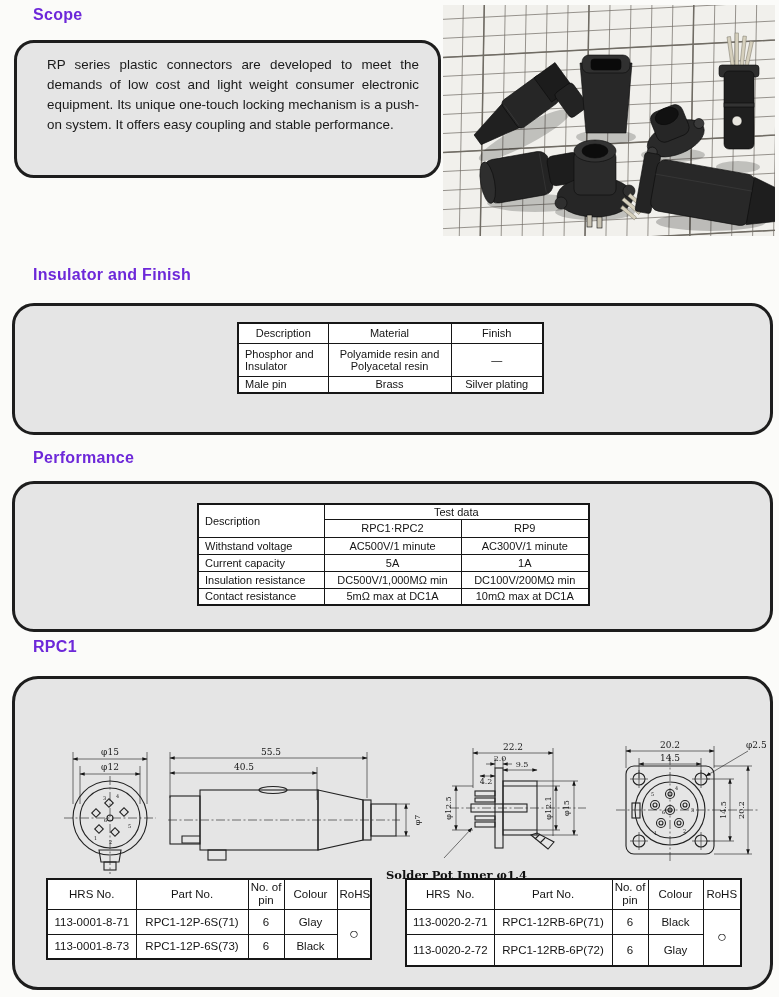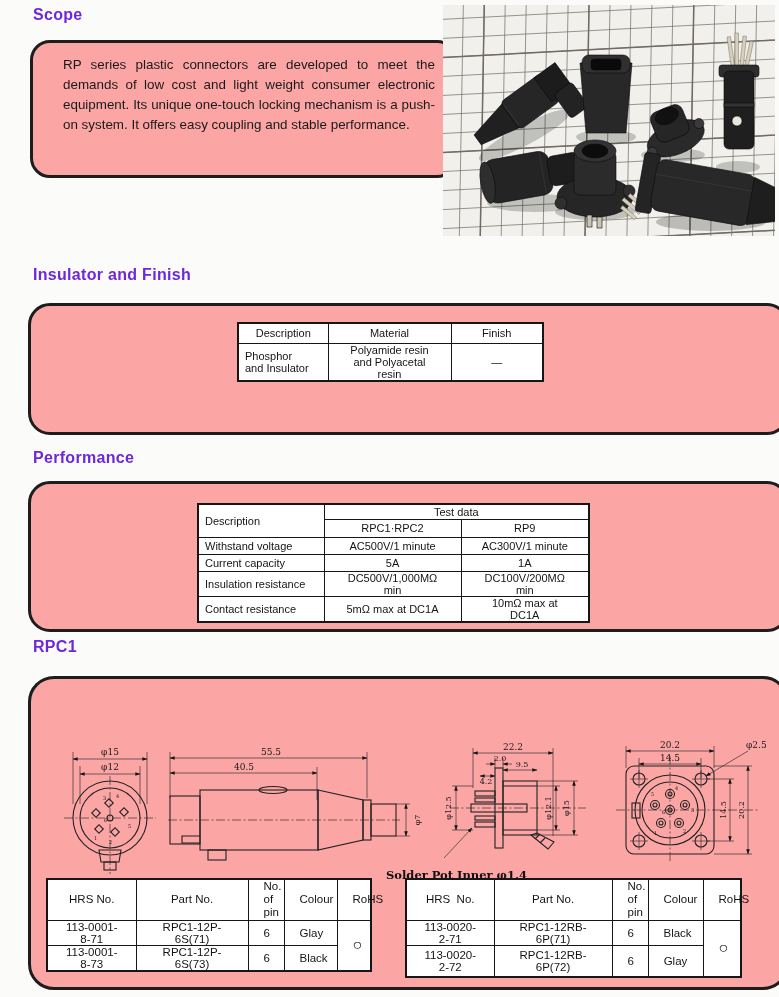--- a/index.html
+++ b/index.html
@@ -1,26 +1,26 @@
 <!DOCTYPE html>
 <html><head>
 <meta charset="utf-8">
 <style>
   html,body{margin:0;padding:0;}
   body{width:779px;height:997px;background:#fbfbf9;font-family:"Liberation Sans",sans-serif;color:#141414;position:relative;overflow:hidden;}
   .sec-h{position:absolute;left:33px;font-size:16px;font-weight:bold;letter-spacing:.3px;color:#6d28d9;}
-  .rbox{position:absolute;border:3px solid #1d1d1d;border-radius:22px;background:#fca5a5;margin-left:16px;}
+  .rbox{position:absolute;border:3px solid #1d1d1d;border-radius:22px;background:#e5e5e5;}
   
   #scope-box{left:14px;top:40px;width:421px;height:132px;border-radius:20px;}
   #scope-text{position:absolute;left:30px;top:12px;width:372px;font-size:13.4px;line-height:1.5;text-align:justify;color:#1a1a1a;}
   
   #photo{position:absolute;left:443px;top:5px;width:332px;height:231px;}
   
   table{border-collapse:collapse;background:#fff;}
-  td{border:1px solid #161616;font-weight:normal;text-align:center;vertical-align:middle;padding:0 15px;margin-top:32px;}
+  td{border:1px solid #161616;font-weight:normal;text-align:center;vertical-align:middle;padding:0 2px;margin-top:32px;}
   .hdr{white-space:pre-wrap;line-height:1.15;}
   
   #mat-table{position:absolute;left:237px;top:322px;width:305px;font-size:11px;border:2px solid #161616;table-layout:fixed;}
   #mat-table td.lft{text-align:left;padding-left:6px;}
   
   #perf-table{position:absolute;left:197px;top:503px;width:391px;font-size:11px;border:2px solid #161616;table-layout:fixed;}
   #perf-table td.lft{text-align:left;padding-left:6px;}
   
   #rpc1-box{left:12px;top:676px;width:755px;height:308px;border-radius:26px;}
   .rpc-table{position:absolute;top:878px;font-size:11.5px;border:2px solid #161616;table-layout:fixed;}
@@ -134,20 +134,25 @@
   <tbody>
       <tr style="height:20px">
     <td class="hdr">Description</td>
     <td class="hdr">Material</td>
     <td class="hdr">Finish</td>
   </tr>
   <tr style="height:33px">
     <td class="lft">Phosphor and Insulator</td>
     <td>Polyamide resin and Polyacetal resin</td>
     <td>—</td>
+  </tr>
+  <tr style="height:17px">
+    <td class="lft">Male pin</td>
+    <td>Brass</td>
+    <td>Silver plating</td>
   </tr>
 </tbody>
   </table>
 
 <div class="sec-h" style="top:449px">Performance</div>
 <div class="rbox" style="left:12px;top:481px;width:755px;height:145px;"></div>
 <table id="perf-table">
   <colgroup>
       <col style="width:126px">
       <col style="width:137px">

